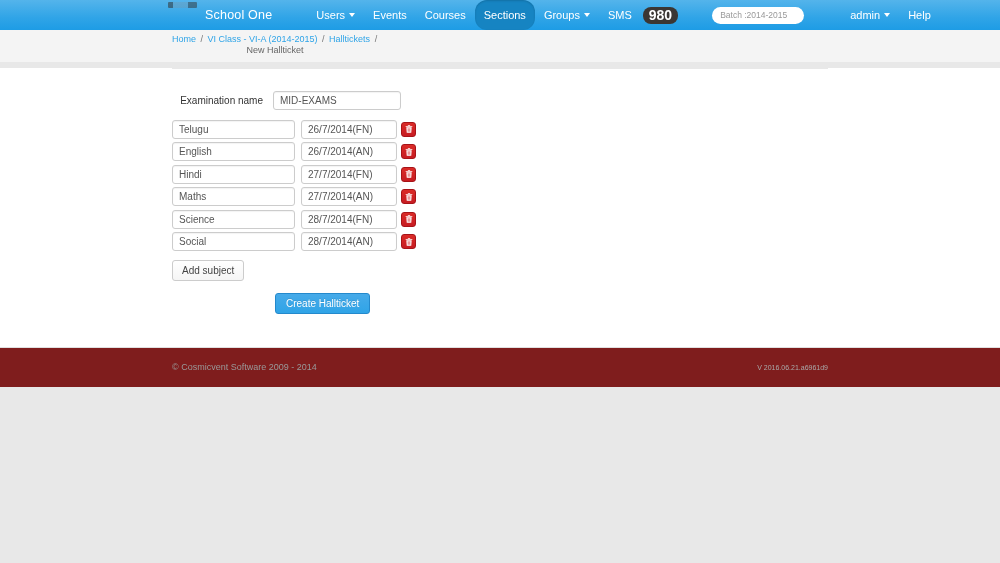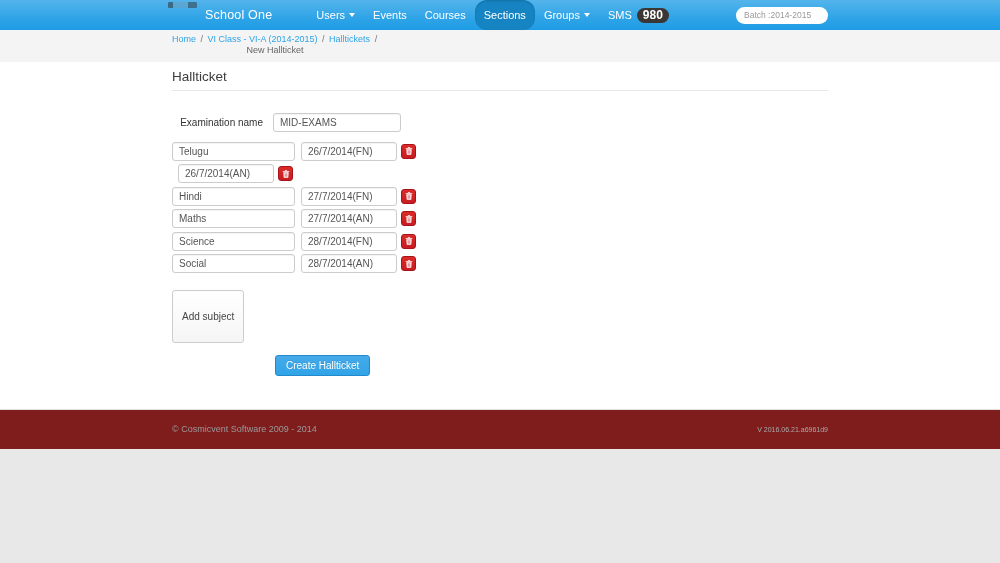--- a/index.html
+++ b/index.html
@@ -36,21 +36,21 @@
     display:flex; align-items:center; height:100%; padding:0 9px;
     color:#fff; text-decoration:none; font-size:11px; white-space:nowrap;
   }
   ul.nav li.active a { background:#1684c2; box-shadow:inset 0 1px 2px rgba(0,0,0,.15);border-radius:12px; }
   .caret {
     display:inline-block; width:0; height:0; margin-left:4px;
     border-left:3px solid transparent; border-right:3px solid transparent;
     border-top:4px solid #fff; vertical-align:middle;
   }
   .badge {
-    margin-left:5px; background:#3b3633; color:#fff; font-size:12px;
+    margin-left:11px; background:#3b3633; color:#fff; font-size:14px;
     padding:1.5px 6px; border-radius:8px; font-weight:bold; line-height:1;text-align:center;
   }
   .search-form { margin-left:auto; display:flex; align-items:center; }
   .search-input {
     width:92px; height:17px; border:none; border-radius:9px;
     font-size:8.5px; padding:0 8px; color:#555; outline:none;
     font-family:"Liberation Sans", sans-serif;
   }
   .search-input::placeholder { color:#999; }
   ul.nav.right { margin-left:12px; }
@@ -81,21 +81,21 @@
   .btn-delete {
     width:15px; height:15px; margin-left:4px; border:1px solid #a71318;
     border-radius:3px; background-image:linear-gradient(#da2b27,#c71c22);
     display:flex; align-items:center; justify-content:center; cursor:pointer; padding:0;
   }
   .btn {
     display:inline-block; border-radius:3px; font-size:10px; cursor:pointer;
     font-family:"Liberation Sans", sans-serif;
   }
   .btn-default {
-    margin-top:13px; padding:20px 9px; border:1px solid #ccc;
+    margin-top:5px; padding:4px 9px; border:1px solid #ccc;
     background-image:linear-gradient(#fff,#f5f5f5); color:#444;
   }
   .btn-primary {
     margin-left:103px; margin-top:12px; padding:4px 10px;
     border:1px solid #2489cc; background-image:linear-gradient(#46aae9,#2fa4e7);
     color:#fff; text-shadow:0 -1px 0 rgba(0,0,0,.1);
   }
   
   .footer {
     background:#7f1d1d; border-top:1px solid #e0e0e0; height:40px;
@@ -142,32 +142,44 @@
         <li>
     <a href="#">
             <span class="lbl">SMS</span>
             <span class="badge">980</span>
           </a>
   </li>
       </ul>
     <form class="search-form">
       <input type="text" class="search-input" placeholder="Batch :2014-2015" style="">
     </form>
+    <ul class="nav right" id="nav-right">
+        <li>
+    <a href="#">
+            <span class="lbl">admin</span>
+            <span class="caret"></span>
+          </a>
+  </li>
+        <li>
+    <a href="#">
+            <span class="lbl">Help</span>
+          </a>
+  </li>
+      </ul>
   </div>
 </nav>
 
 <div class="crumb-strip">
   <div class="container">
     <div class="breadcrumb" id="breadcrumb"><a href="#">Home</a><span class="sep"> / </span><a href="#">VI Class - VI-A (2014-2015)</a><span class="sep"> / </span><a href="#">Halltickets</a><span class="sep"> / </span><span>New Hallticket</span></div>
   </div>
 </div>
 
 <div class="main">
   <div class="container">
-    <h1 class="page-title">Hallticket</h1>
     <hr class="title-hr">
 
     <div class="form-area">
       <div class="exam-row">
         <label class="exam-label">Examination name</label>
         <input type="text" class="txt exam-input" value="MID-EXAMS" style="">
       </div>
 
       <div class="subjects" id="subjects">
   <div class="subject-row">
@@ -176,20 +188,21 @@
     <button type="button" class="btn-delete">
       <span style="display:flex;">
         <svg width="8" height="8" viewBox="0 0 12 12">
                   <path fill="#fff" d="M4.5.5h3l.5 1H11v1H1v-1h3l.5-1zM2 3.5h8l-.6 8H2.6l-.6-8zm2.2 1.3v5.4h1V4.8h-1zm2.6 0v5.4h1V4.8h-1z"></path>
                 </svg>
       </span>
     </button>
   </div>
 
   <div class="subject-row">
+    <input type="text" class="txt subject-name" value="English" style="">
     <input type="text" class="txt subject-date" value="26/7/2014(AN)" style="">
     <button type="button" class="btn-delete">
       <span style="display:flex;">
         <svg width="8" height="8" viewBox="0 0 12 12">
                   <path fill="#fff" d="M4.5.5h3l.5 1H11v1H1v-1h3l.5-1zM2 3.5h8l-.6 8H2.6l-.6-8zm2.2 1.3v5.4h1V4.8h-1zm2.6 0v5.4h1V4.8h-1z"></path>
                 </svg>
       </span>
     </button>
   </div>
 

